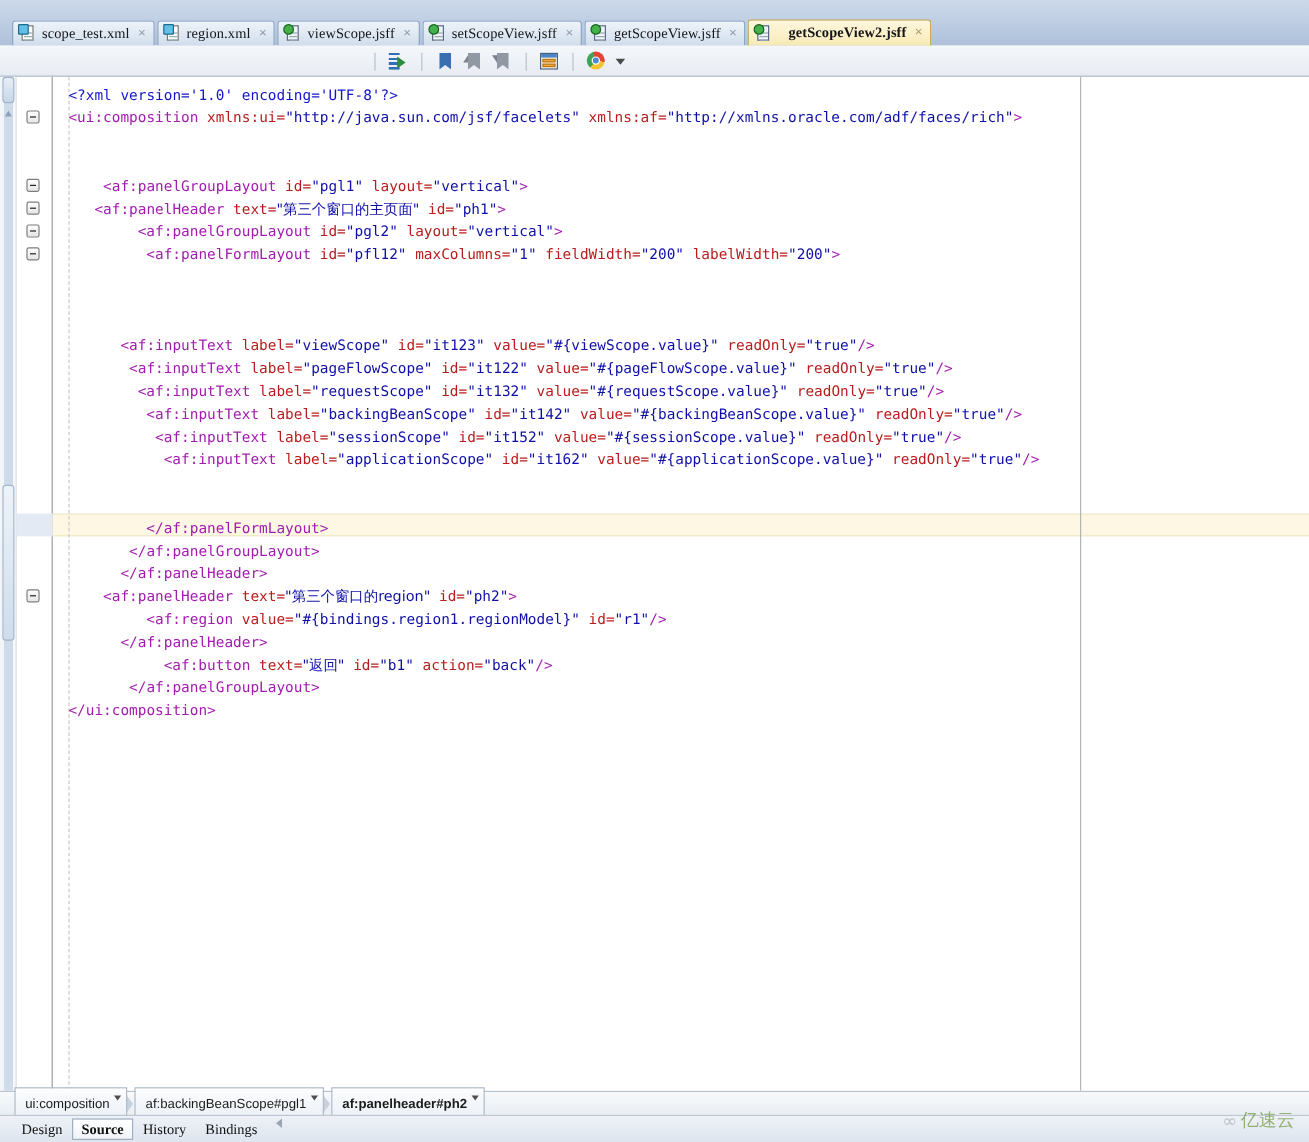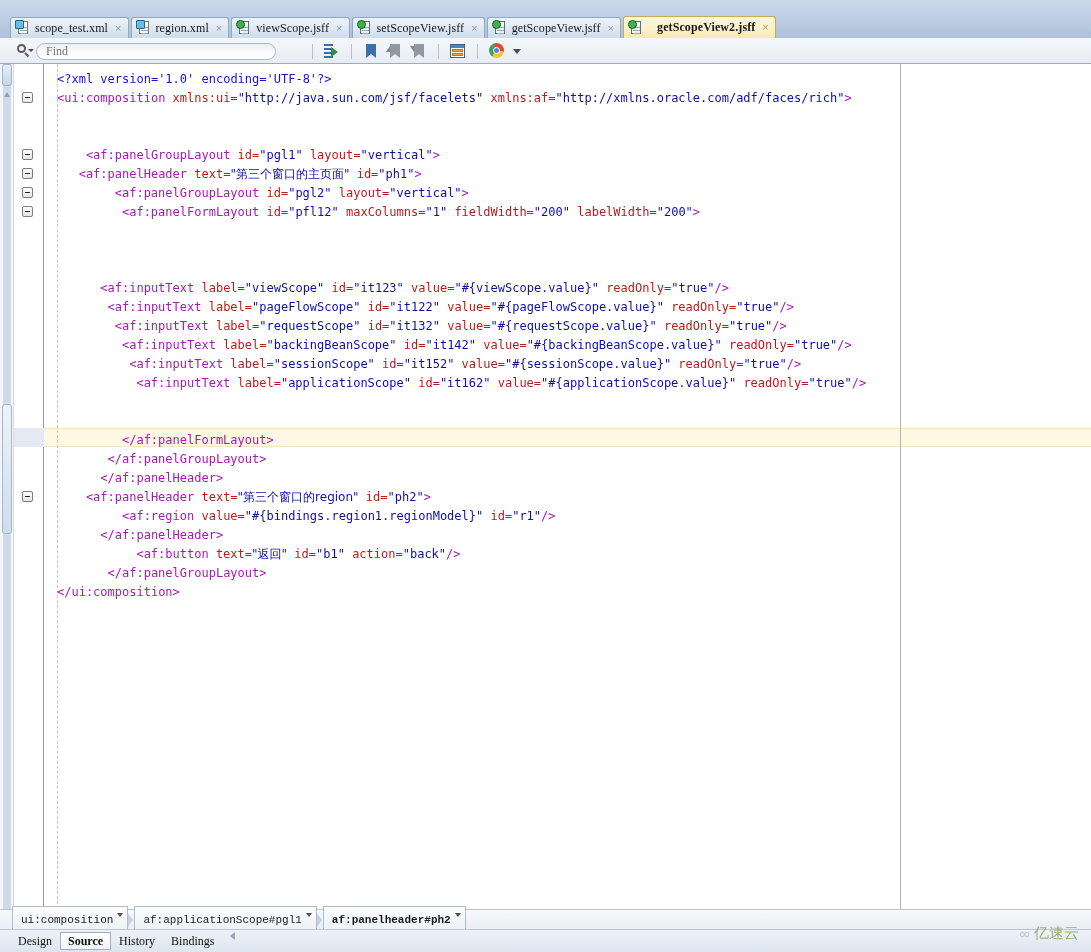--- a/index.html
+++ b/index.html
@@ -286,21 +286,21 @@
     display: flex; align-items: center; height: 16px;
   }
   .crumb {
     position: relative;
     display: flex; align-items: center;
     height: 28px;
     padding: 0 14px 0 8px;
     margin-right: -1px;
     background: linear-gradient(to bottom,#fcfdfe,#eaf0f6);
     border: 1px solid #aebccb;
-    font-family: Liberation Mono, monospace;
+    font-family: Liberation Sans, sans-serif;
     font-size: 11px;
     color: #1b1b1b;
     box-sizing: border-box;
     cursor: default;
   }
   .crumb.last { font-weight: bold; }
   .crumb .ctri {
     position: absolute; right: 4px; top: 6px;
     width: 0; height: 0;
     border-left: 3px solid transparent; border-right: 3px solid transparent;
@@ -411,28 +411,20 @@
           <span class="page"></span>
           <span class="badge"></span>
         </span>
         <span class="tab-label">getScopeView2.jsff</span>
         <span class="tab-close">×</span>
       </div>
     </div>
 </div>
 
 <div id="toolbar">
-  <div id="findwrap">
-    <span class="search-icon">
-      <span class="lens"></span>
-        <span class="handle"></span>
-        <span class="tri"></span>
-    </span>
-    <input id="findfield" type="text" value="" placeholder="Find" style="">
-  </div>
   <div id="tbicons">
     <span class="tb-sep"></span>
     <span class="tbi ic-indent">
       <span class="lines"></span>
         <span class="arrow"></span>
     </span>
     <span class="tb-sep"></span>
     <span class="tbi ic-bm">
       <span class="mark"></span>
     </span>
@@ -484,21 +476,21 @@
 </div>
 
 <div id="crumbbar">
   <div id="crumbs">
       <div class="crumb">
         <span>ui:composition</span>
         <span class="ctri"></span>
       </div>
       <span class="crumb-sep"></span>
       <div class="crumb">
-        <span>af:applicationScope#pgl1</span>
+        <span>af:backingBeanScope#pgl1</span>
         <span class="ctri"></span>
       </div>
       <span class="crumb-sep"></span>
       <div class="crumb last">
         <span>af:panelheader#ph2</span>
         <span class="ctri"></span>
       </div>
     </div>
 </div>
 

